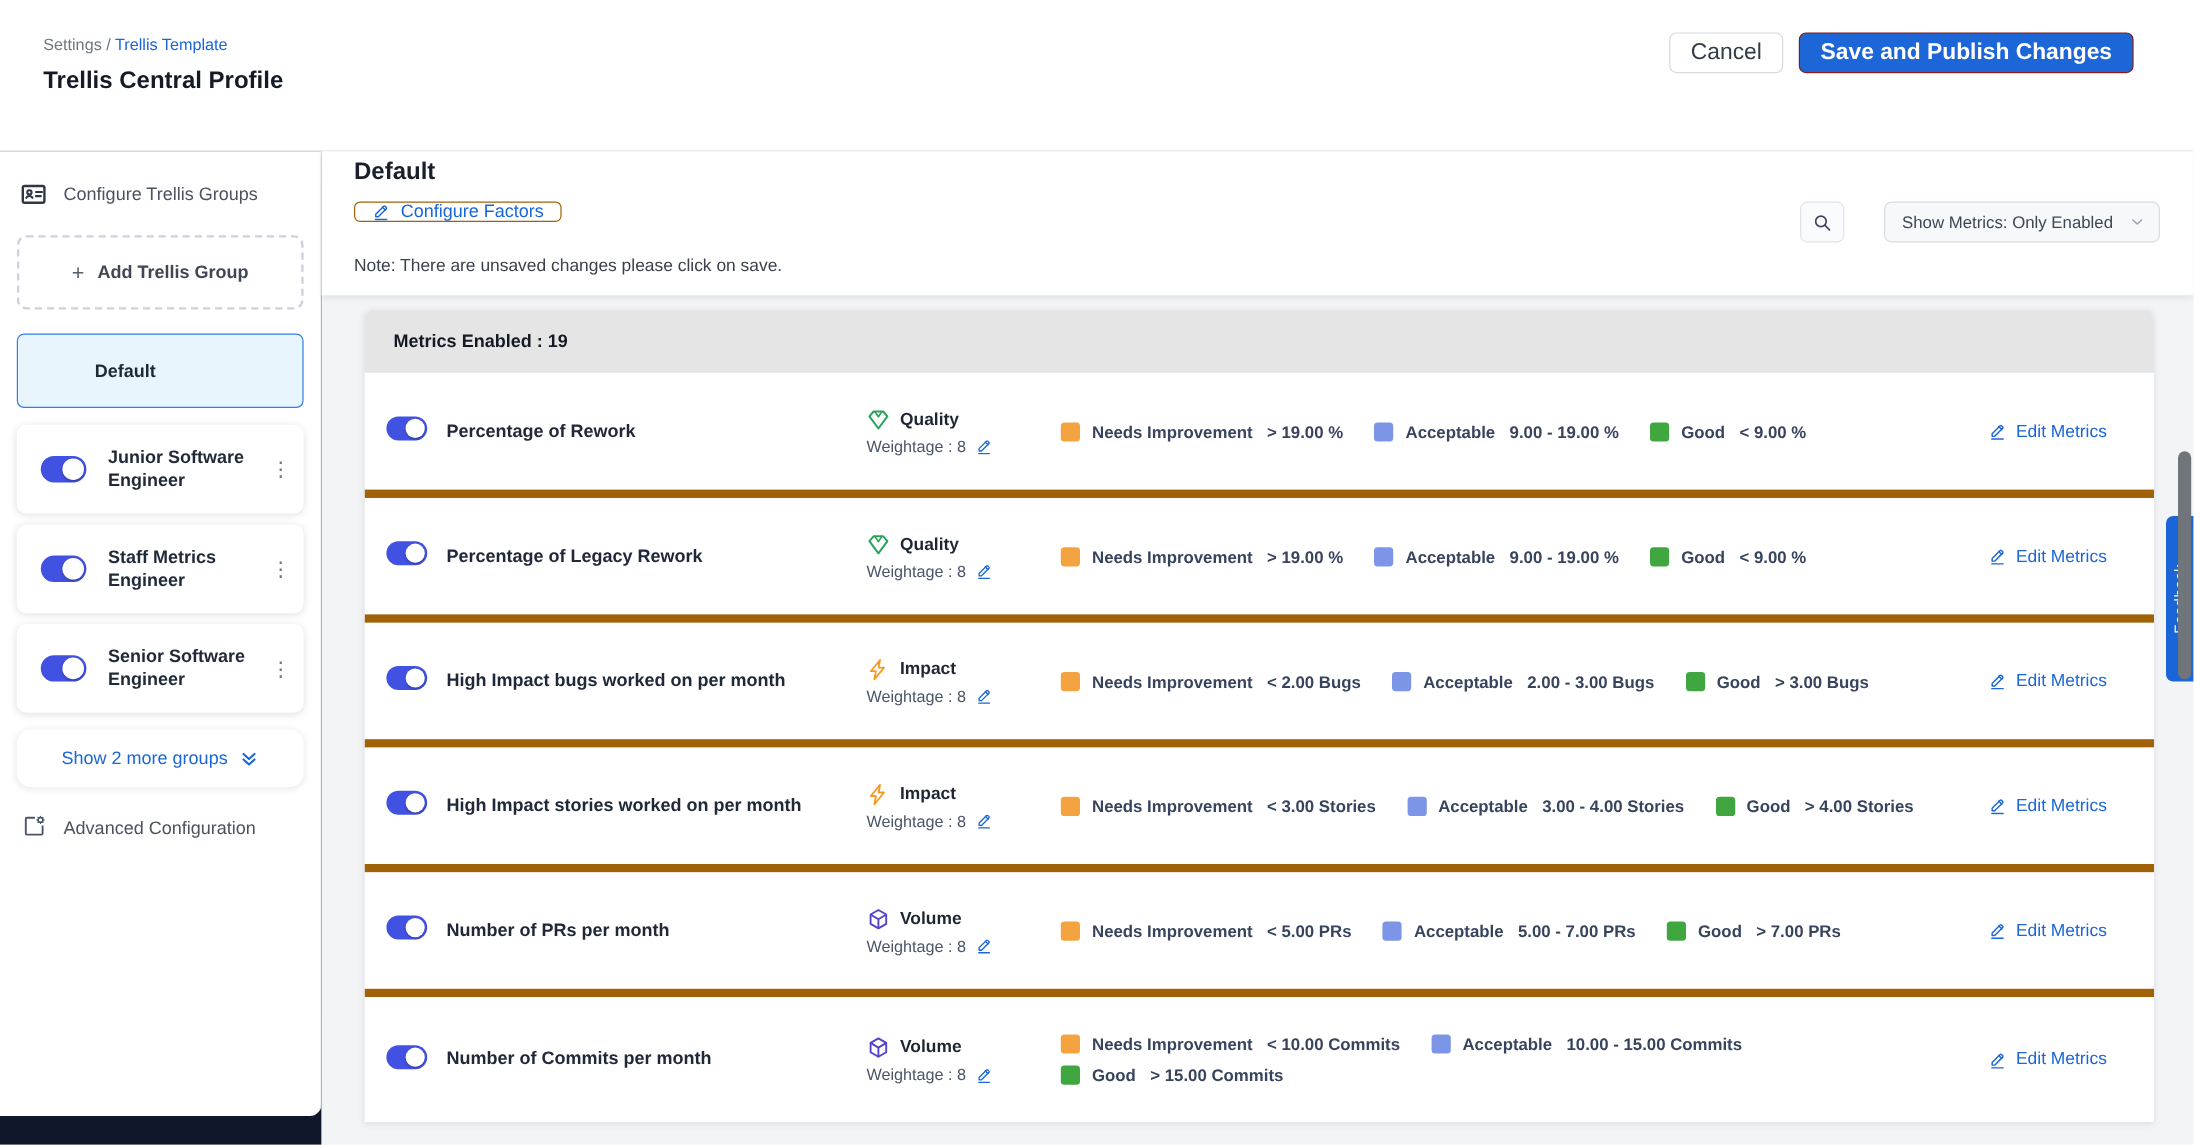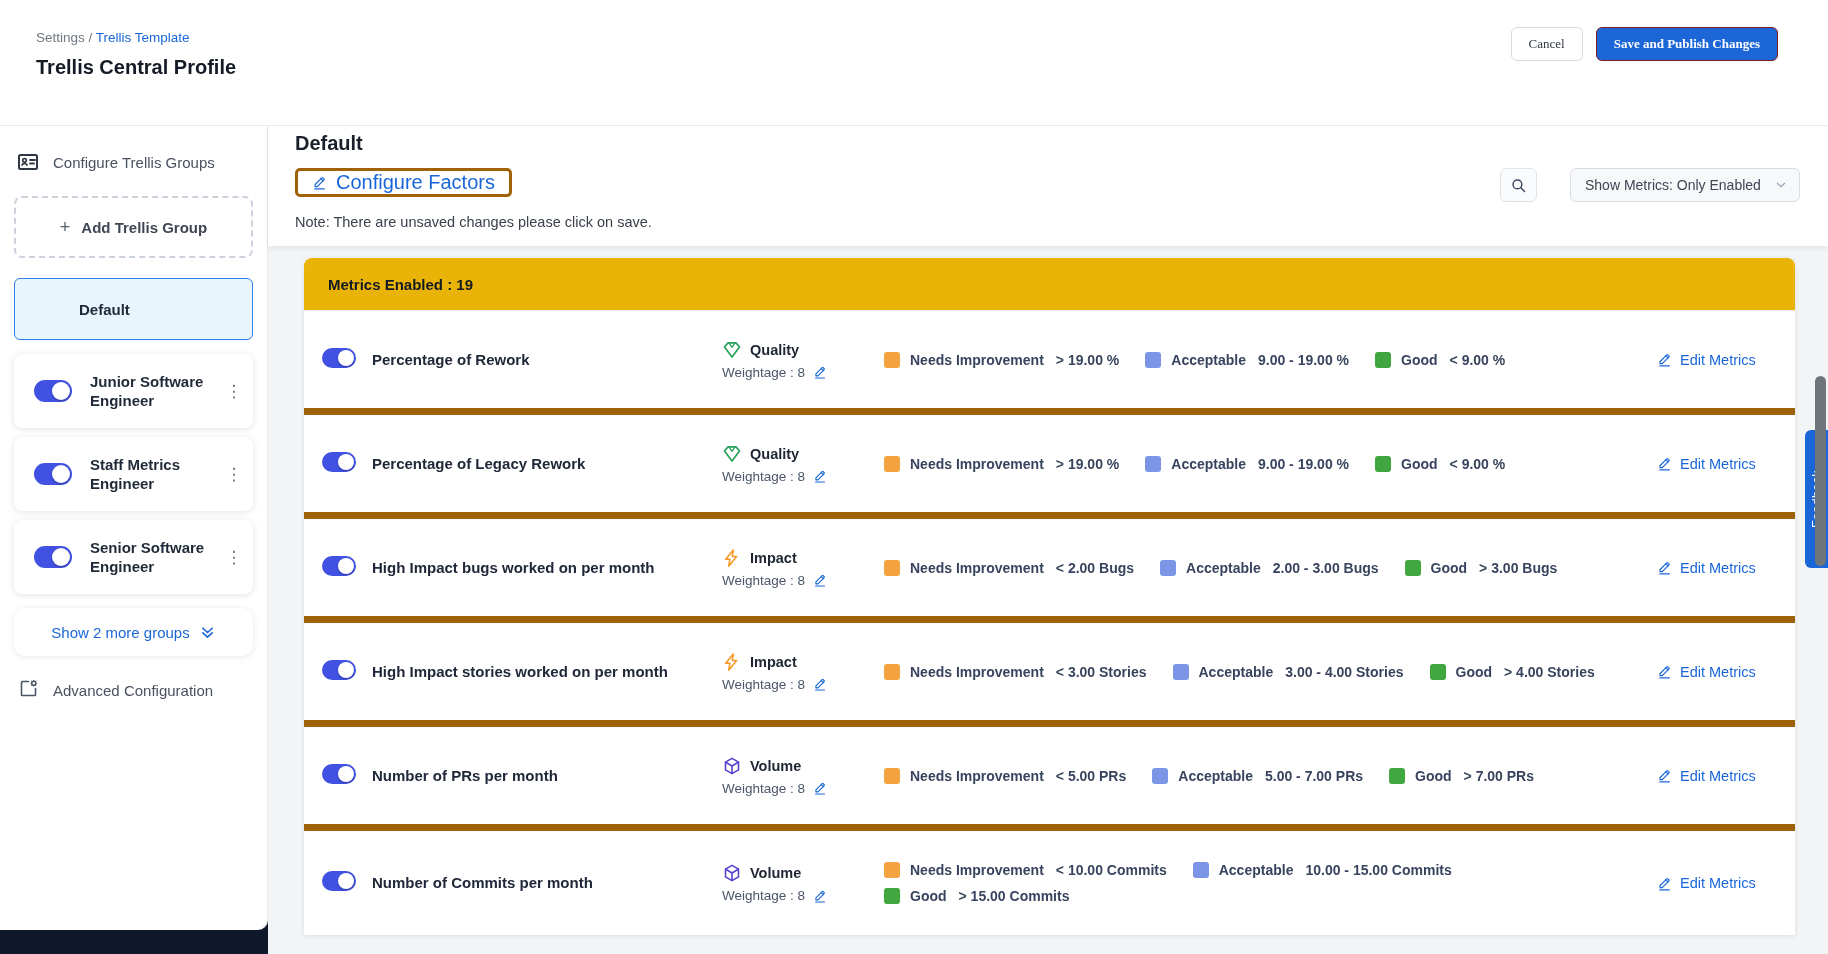--- a/index.html
+++ b/index.html
@@ -5,21 +5,21 @@
   * { box-sizing: border-box; margin: 0; padding: 0; }
   html,body { width:1828px; height:954px; overflow:hidden; }
   body { font-family:"Liberation Sans", sans-serif; background:#fff; position:relative; color:#1f2430; }
 
   
   .app-header { position:absolute; inset:0 0 auto 0; height:126px; background:#fff; border-bottom:1px solid #e7e9ee; z-index:5; }
   .breadcrumb { position:absolute; left:36px; top:30px; font-size:13.5px; color:#6f7681; }
   .breadcrumb .crumb-current { color:#1A66D8; }
   .page-title { position:absolute; left:36px; top:56px; font-size:20px; font-weight:bold; color:#151b26; }
   .header-actions { position:absolute; right:50px; top:27px; display:flex; gap:13px; }
-  .btn { height:34px; border-radius:6px; font-size:13px; display:flex; align-items:center; padding:0 17px; cursor:pointer; font-family:Liberation Serif, serif; }
+  .btn { height:34px; border-radius:6px; font-size:19px; display:flex; align-items:center; padding:0 17px; cursor:pointer; font-family:Liberation Sans, sans-serif; }
   .btn-secondary { background:#fff; border:1px solid #d6dae1; color:#333b47; }
   .btn-primary { background:#1D66D8; border:1px solid #7f1d1d; color:#fff; font-weight:600; }
 
   
   .sidebar-col { position:absolute; left:0; top:126px; width:268px; bottom:0; background:#0f172a; }
   .sidebar { position:absolute; top:0; left:0; width:268px; height:804px; background:#fff; border-right:1px solid #e9eaee; border-radius:0 0 10px 0; padding:24px 14px 0 14px; }
   .sb-header { display:flex; align-items:center; gap:13px; margin:0 0 22px 2px; color:#4a5260; font-size:15px; }
   .sb-header svg { width:24px; height:24px; display:block; }
   .add-card { height:62px; border:2px dashed #ccd2dd; border-radius:8px; display:flex; align-items:center; justify-content:center; gap:11px; color:#3f4754; font-weight:600; font-size:15px; margin-bottom:20px; cursor:pointer; background:#fff; }
   .add-card .plus { font-weight:400; font-size:18px; color:#555e6b; }
@@ -37,31 +37,31 @@
   .toggle.lg { width:38px; height:22px; }
   .toggle.sm { width:34px; height:20px; }
   .knob { position:absolute; top:2px; right:2px; background:#fff; border-radius:50%; box-shadow:0 1px 2px rgba(0,0,0,.28); }
   .lg .knob { width:18px; height:18px; }
   .sm .knob { width:16px; height:16px; }
 
   
   .main { position:absolute; left:268px; top:126px; right:0; bottom:0; background:#f3f4f6; }
   .subheader { position:absolute; top:0; left:0; right:0; height:120px; background:#fff; box-shadow:0 2px 5px rgba(16,24,40,.08); z-index:2; }
   .group-title { position:absolute; left:27px; top:6px; font-size:20px; font-weight:700; color:#19202b; }
-  .configure-btn { position:absolute; left:27px; top:42px; height:29px; display:flex; align-items:center; gap:9px; padding:0 14px; background:#fff; border:3px solid #a16207; border-radius:5px; color:#1A66D8; font-size:20px; cursor:pointer; }
+  .configure-btn { position:absolute; left:27px; top:42px; height:17px; display:flex; align-items:center; gap:9px; padding:0 14px; background:#fff; border:1px solid #a16207; border-radius:5px; color:#1A66D8; font-size:15px; cursor:pointer; }
   .configure-btn svg { width:15px; height:15px; }
   .note { position:absolute; left:27px; top:88px; font-size:14.5px; color:#3a414c; }
   .search-btn { position:absolute; right:291px; top:42px; width:37px; height:34px; background:#fafbfc; border:1px solid #dfe3ea; border-radius:6px; display:flex; align-items:center; justify-content:center; cursor:pointer; }
   .search-btn svg { width:17px; height:17px; color:#3c475f; }
   .filter-select { position:absolute; right:28px; top:42px; width:230px; height:34px; display:flex; align-items:center; justify-content:space-between; padding:0 10px 0 14px; background:#f6f8fa; border:1px solid #d8dde4; border-radius:6px; font-size:14px; color:#3d4654; cursor:pointer; }
   .filter-select svg { width:16px; height:16px; }
 
   
   .table-panel { position:absolute; left:36px; top:132px; width:1491px; background:#fff; border-radius:8px 8px 0 0; box-shadow:0 1px 5px rgba(16,24,40,.10); z-index:1; }
-  .panel-top { background:#eab308; border-radius:8px 8px 0 0; border-bottom:1px solid #e8eaee; }
+  .panel-top { background:#e5e5e5; border-radius:8px 8px 0 0; border-bottom:1px solid #e8eaee; }
   .panel-band { height:52px; display:flex; align-items:center; padding:0 24px; font-size:15px; font-weight:700; color:#141a24; }
   .grid-row { display:grid; grid-template-columns:50px 350px 156px 1fr 118px; align-items:center; padding:0 20px 0 18px; }
   .thead { height:48px; font-size:14px; font-weight:700; color:#222a37; }
   .th { display:flex; align-items:center; gap:7px; }
   .th-metrics { grid-column:1 / 3; }
   .th-factor { grid-column:3; padding-left:12px; }
   .th-range { grid-column:4; padding-left:4px; }
   .sort-icon svg { width:13px; height:13px; display:block; }
   .trow { min-height:104px; border-bottom:7px solid #a16207; background:#fff; }
   .trow:last-child { border-bottom:none; }

